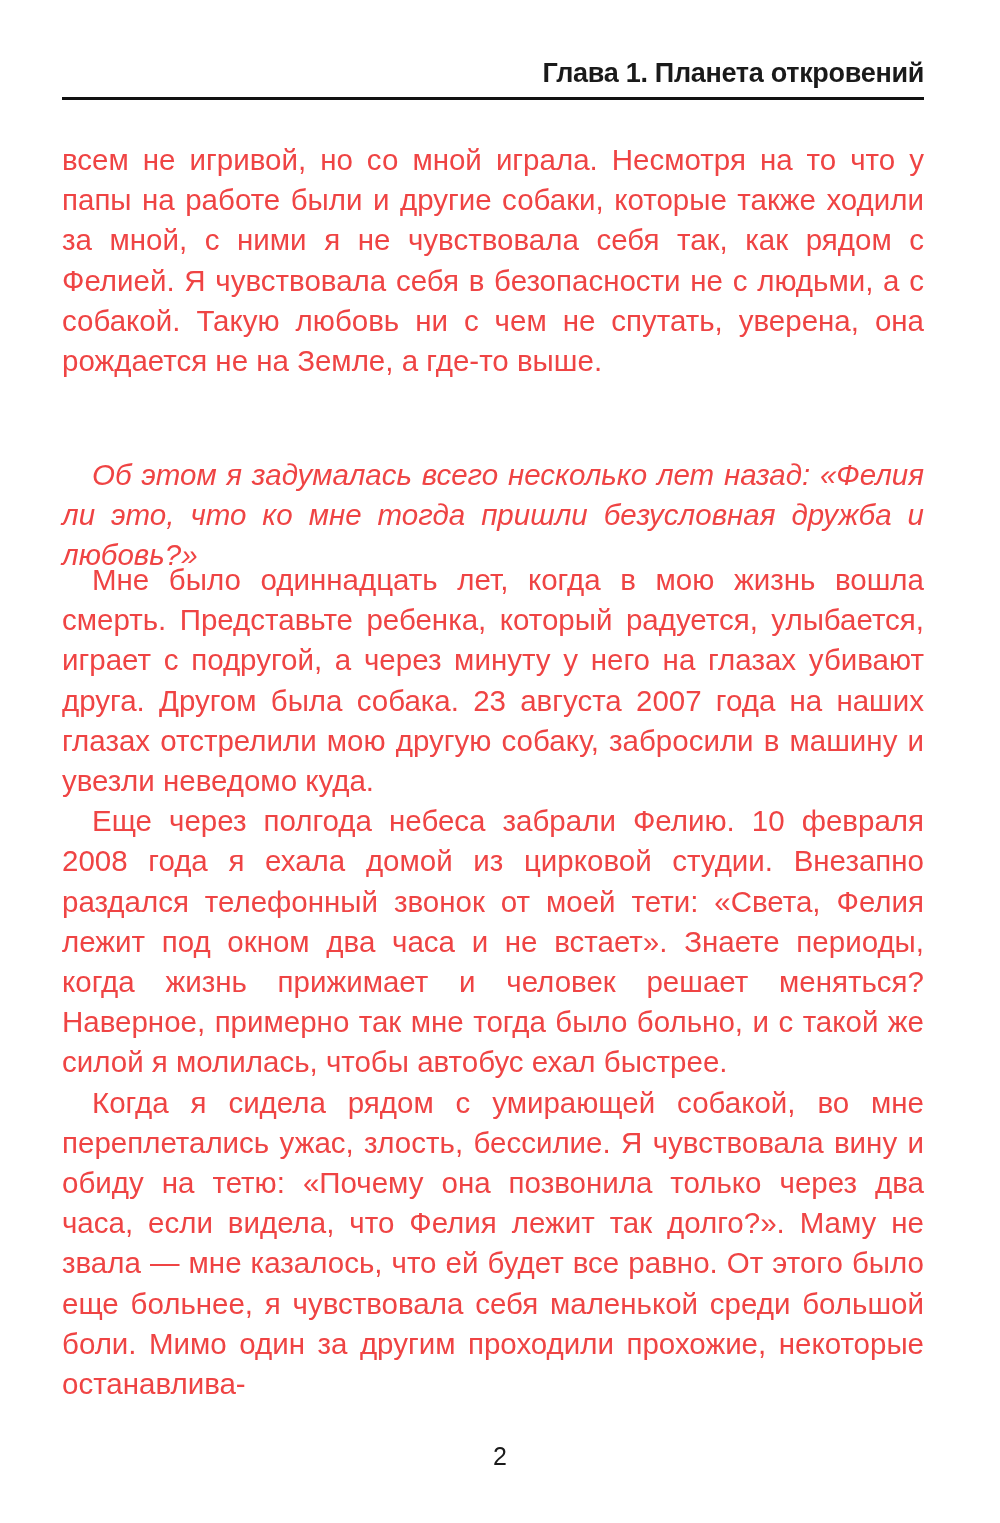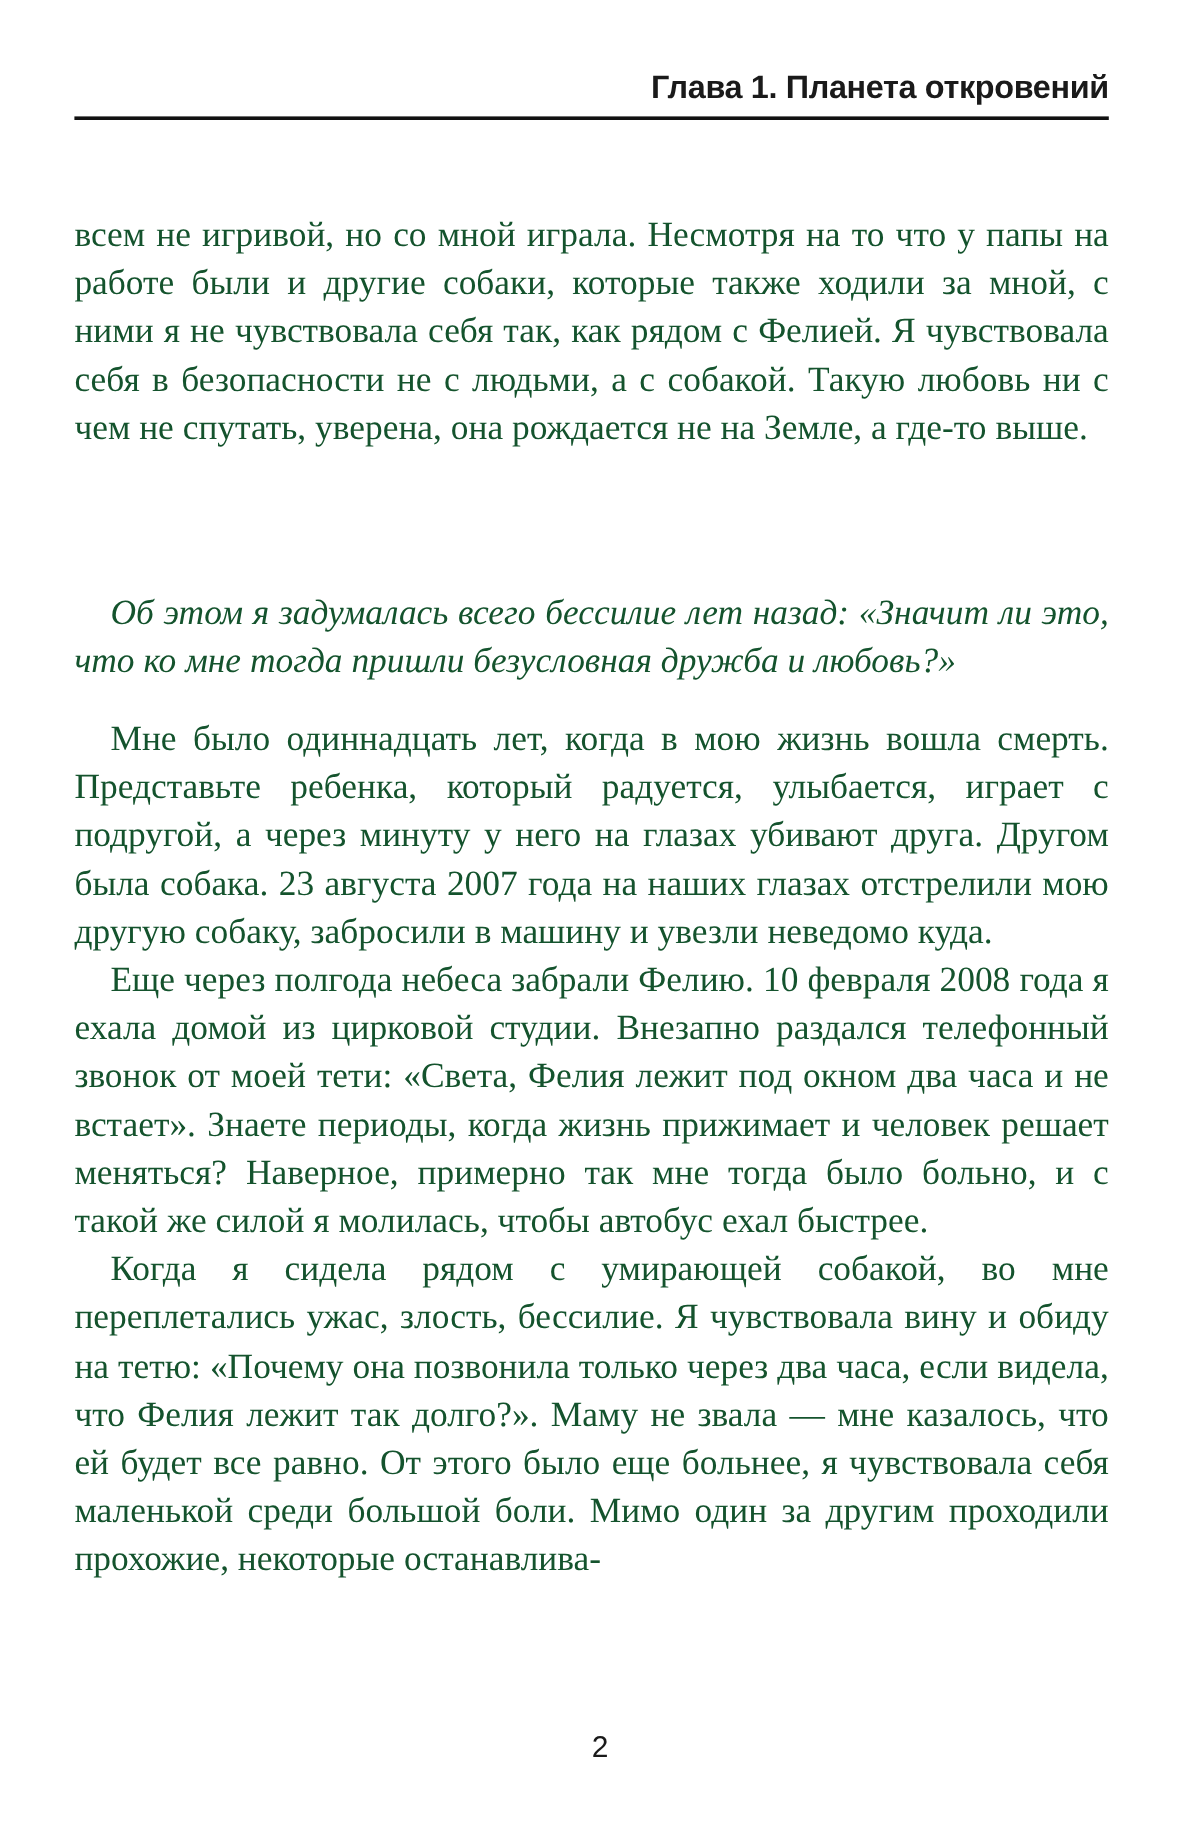--- a/index.html
+++ b/index.html
@@ -5,43 +5,43 @@
   html, body { margin:0; padding:0; background:#ffffff; }
   body { width:1000px; height:1523px; position:relative; overflow:hidden; color:#111; }
   .header {
     position:absolute; left:62px; right:76px; top:58px;
     text-align:right; font-family:"Liberation Sans","DejaVu Sans",sans-serif;
     font-size:27px; color:#1a1a1a; letter-spacing:-0.3px;font-weight:bold;
   }
   .rule { position:absolute; left:62px; width:862px; top:97px; height:3px; background:#111; }
   .text {
     position:absolute; left:62px; width:862px;
-    font-family:Liberation Serif, serif;
-    font-size:29.5px; line-height:40.2px; color:#14532d;margin-top:36px;
+    font-family:Liberation Sans, sans-serif;
+    font-size:29.5px; line-height:40.2px; color:#ef4444;
   }
   .p { margin:0; text-align:justify; text-align-last:left; }
   .indent { text-indent:30px; }
   .italic { font-style:italic; }
   .pagenum {
     position:absolute; left:0; right:0; top:1442px; text-align:center;
     font-family:"Liberation Sans","DejaVu Sans",sans-serif; font-size:25px; color:#1a1a1a;
   }
 </style>
 </head>
 <body>
 
 <div class="header">Глава 1. Планета откровений</div>
 <div class="rule"></div>
 
 <div class="text" style="top:140px;">
   <p class="p">всем не игривой, но со мной играла. Несмотря на то что у папы на работе были и другие собаки, которые также ходили за мной, с ними я не чувствовала себя так, как рядом с Фелией. Я чувствовала себя в безопасности не с людьми, а с собакой. Такую любовь ни с чем не спутать, уверена, она рождается не на Земле, а где-то выше.</p>
 </div>
 
 <div class="text" style="top:455px;">
-  <p class="p indent italic">Об этом я задумалась всего бессилие лет назад: «Значит ли это, что ко мне тогда пришли безусловная дружба и любовь?»</p>
+  <p class="p indent italic">Об этом я задумалась всего несколько лет назад: «Фелия ли это, что ко мне тогда пришли безусловная дружба и любовь?»</p>
 </div>
 
 <div class="text" style="top:560px;">
   <p class="p indent">Мне было одиннадцать лет, когда в мою жизнь вошла смерть. Представьте ребенка, который радуется, улыбается, играет с подругой, а через минуту у него на глазах убивают друга. Другом была собака. 23 августа 2007 года на наших глазах отстрелили мою другую собаку, забросили в машину и увезли неведомо куда.</p>
   <p class="p indent">Еще через полгода небеса забрали Фелию. 10 февраля 2008 года я ехала домой из цирковой студии. Внезапно раздался телефонный звонок от моей тети: «Света, Фелия лежит под окном два часа и не встает». Знаете периоды, когда жизнь прижимает и человек решает меняться? Наверное, примерно так мне тогда было больно, и с такой же силой я молилась, чтобы автобус ехал быстрее.</p>
   <p class="p indent">Когда я сидела рядом с умирающей собакой, во мне переплетались ужас, злость, бессилие. Я чувствовала вину и обиду на тетю: «Почему она позвонила только через два часа, если видела, что Фелия лежит так долго?». Маму не звала — мне казалось, что ей будет все равно. От этого было еще больнее, я чувствовала себя маленькой среди большой боли. Мимо один за другим проходили прохожие, некоторые останавлива-</p>
 </div>
 
 <div class="pagenum">2</div>
 

